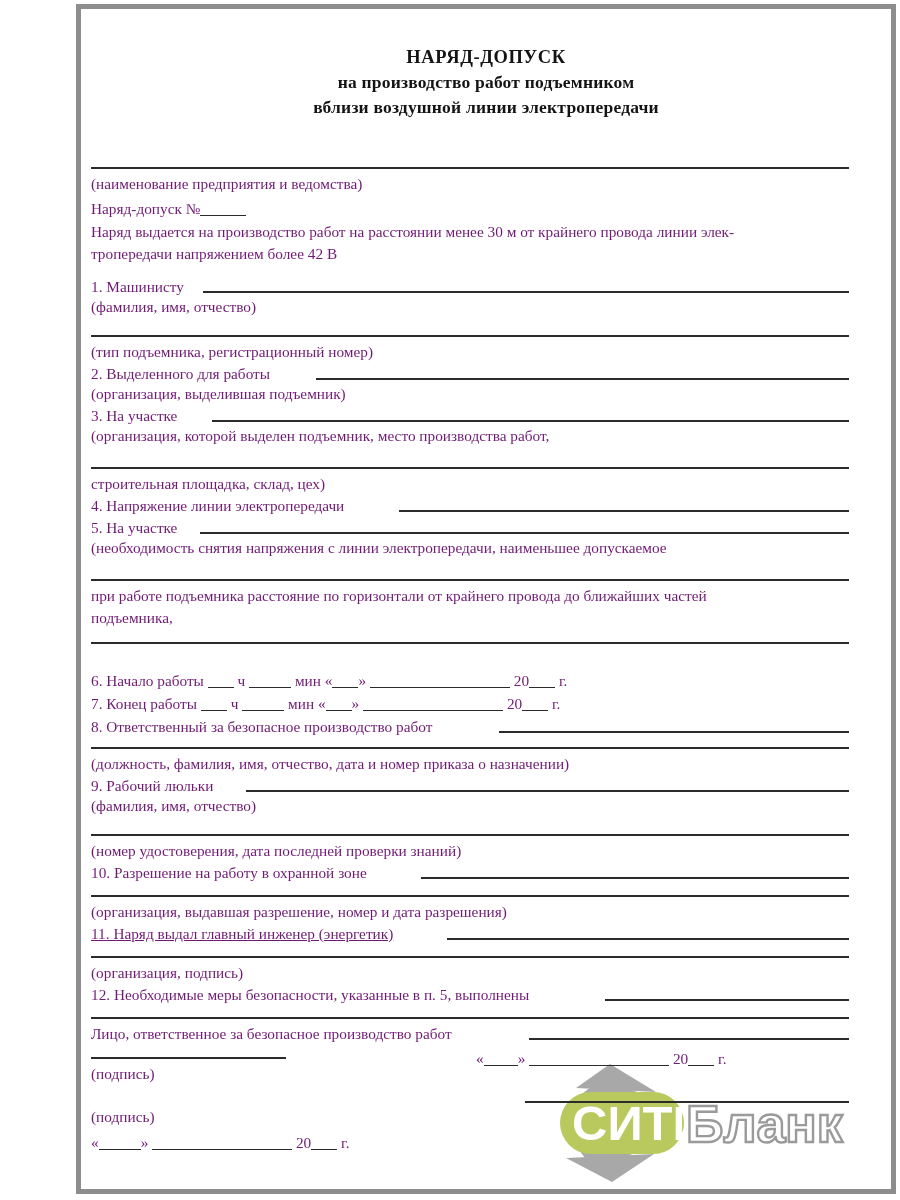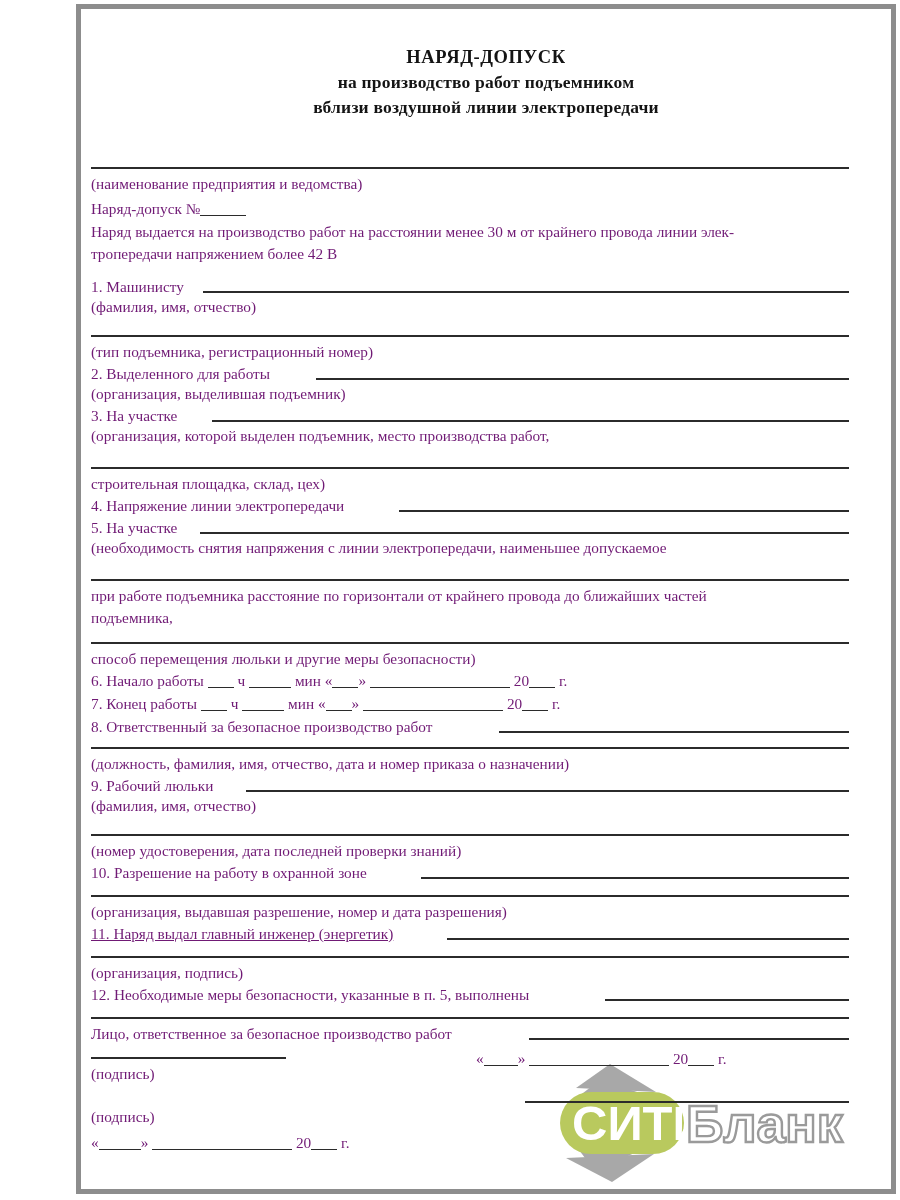--- a/index.html
+++ b/index.html
@@ -172,21 +172,20 @@
 
       <div class="run" style="left:10px; top:509px;">5. На участке</div>
       <div class="rule" style="left:119px; top:523px; width:649px;"></div>
       <div class="run" style="left:10px; top:529px;">(необходимость снятия напряжения с линии электропередачи, наименьшее допускаемое</div>
 
       <div class="rule" style="left:10px; top:570px; width:758px;"></div>
       <div class="run" style="left:10px; top:577px;">при работе подъемника расстояние по горизонтали от крайнего провода до ближайших частей</div>
       <div class="run" style="left:10px; top:599px;">подъемника,</div>
 
       <div class="rule" style="left:10px; top:633px; width:758px;"></div>
-      <div class="run" style="left:10px; top:640px;">способ перемещения люльки и другие меры безопасности)</div>
 
       <div class="run" style="left:10px; top:662px;">
         <span>6. Начало работы</span>
         <span class="blank b-q"></span>
         <span>ч</span>
         <span class="blank b-qq"></span>
         <span>мин</span>
         <span>«</span><span class="blank b-q"></span><span>»</span>
         <span class="blank b-date"></span>
         <span>20</span><span class="blank b-yr"></span>

